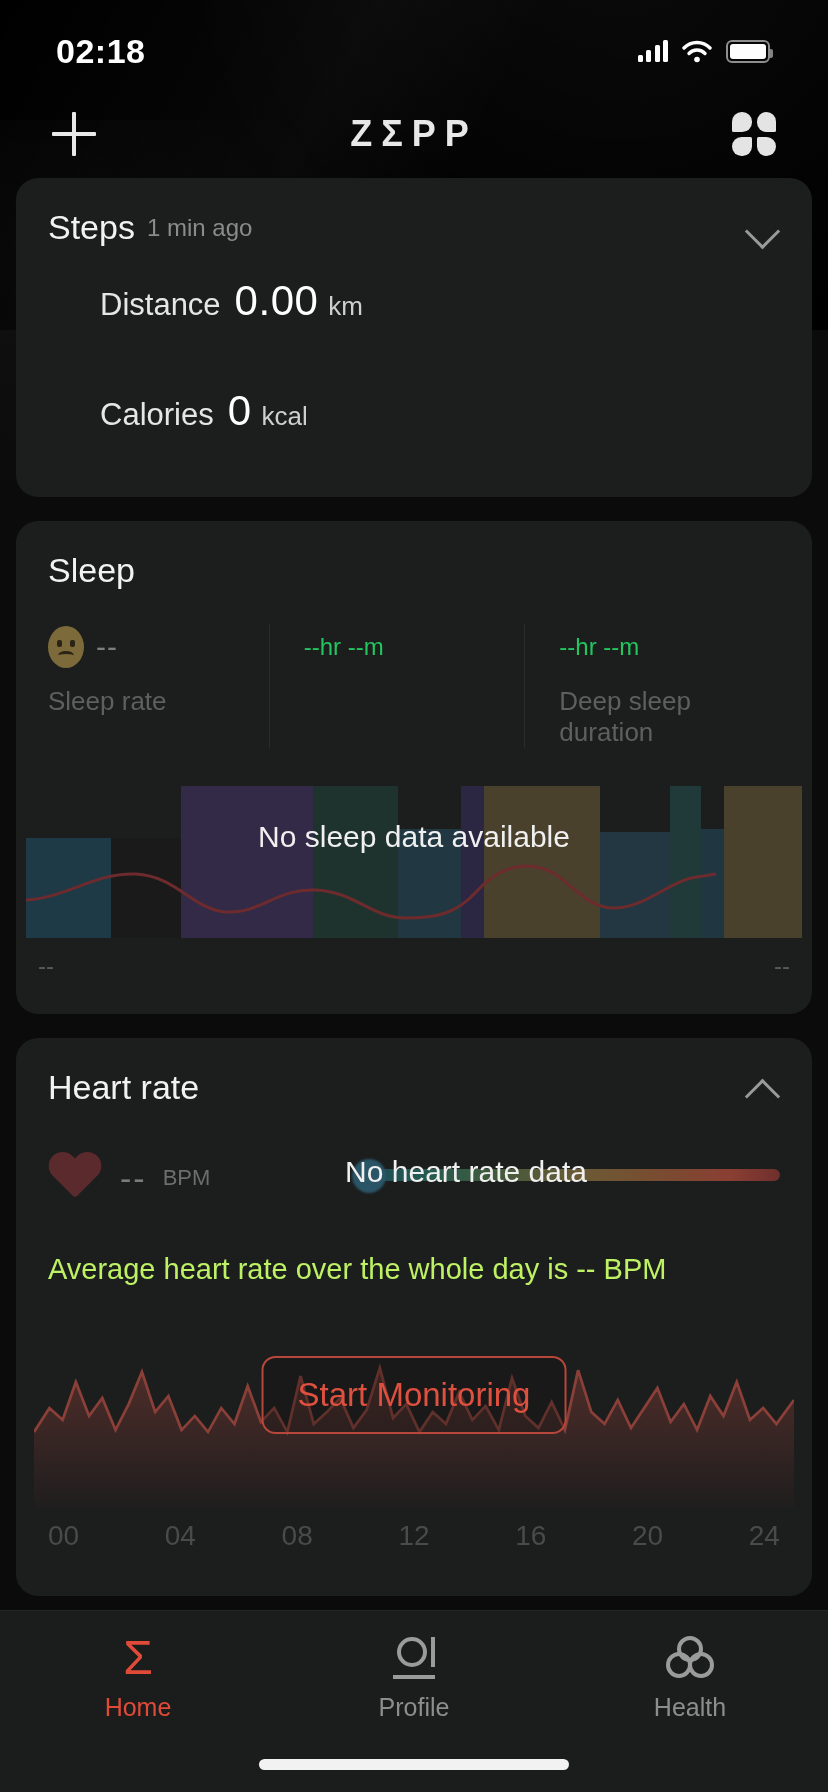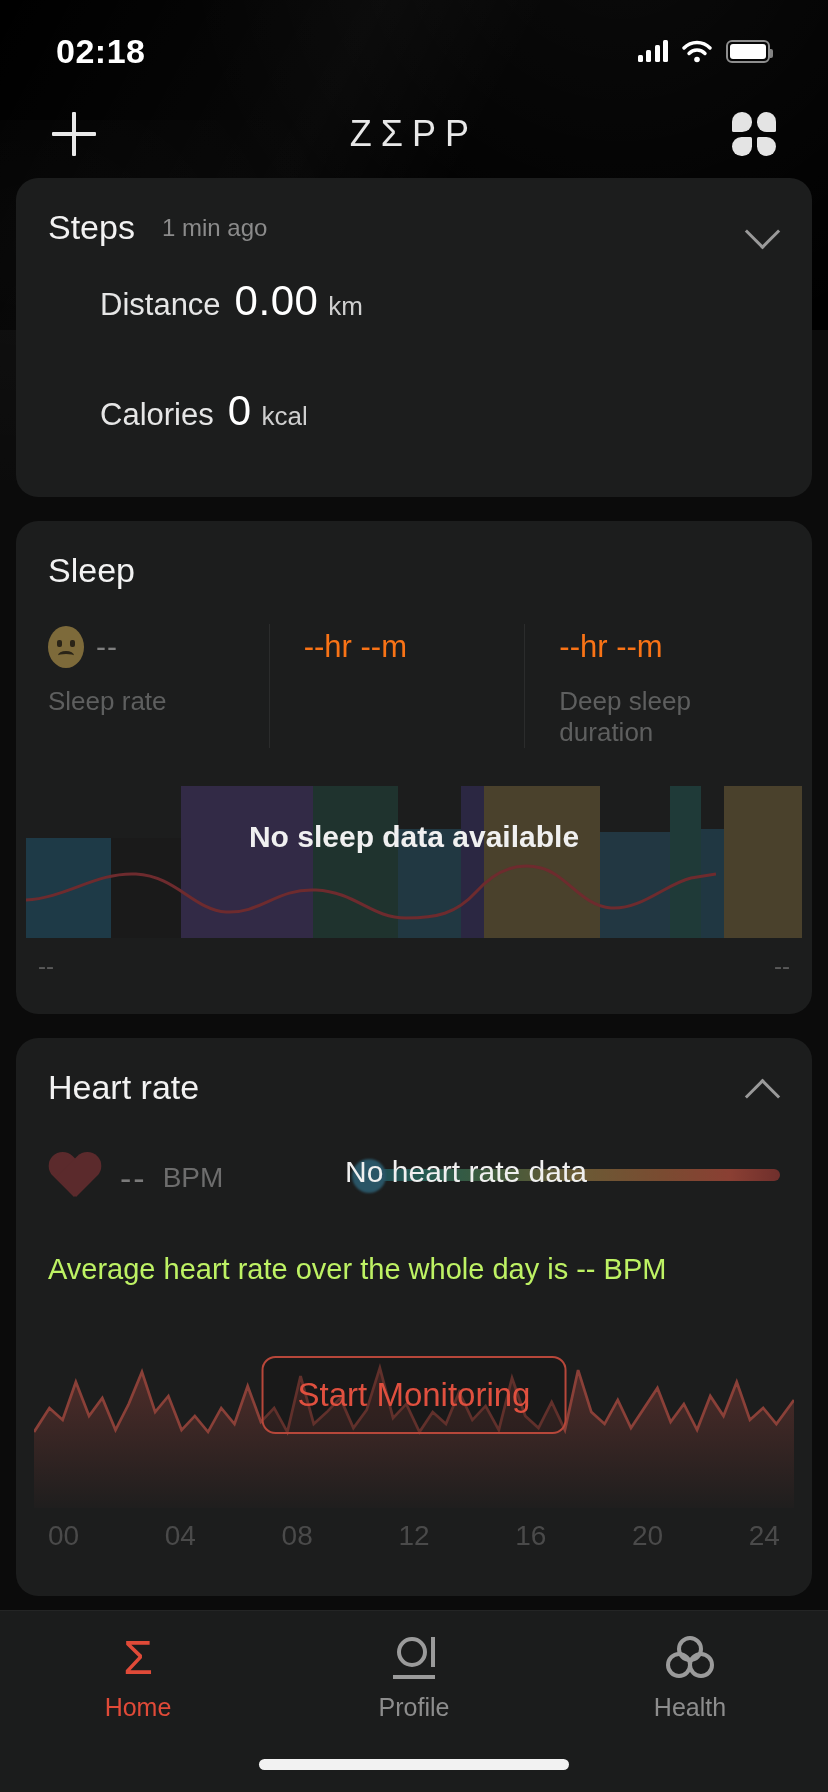--- a/index.html
+++ b/index.html
@@ -56,21 +56,21 @@
   }
   .battery b { display:block; height:100%; width:100%; background:#fff; border-radius:3px; }
 
   
   .appbar {
     position:relative; height:88px;
     display:flex; align-items:center; justify-content:space-between;
     padding:0 52px;
   }
   .brand {
-    color:#e8e8e8; font-size:36px; letter-spacing:9px; font-weight:400;
+    color:#e8e8e8; font-size:36px; letter-spacing:9px; font-weight:700;
   }
   .plus-icon { width:44px; height:44px; position:relative; }
   .plus-icon::before, .plus-icon::after{
     content:""; position:absolute; background:#e9e9e9; border-radius:1px;
   }
   .plus-icon::before{ left:0; top:20px; width:44px; height:3.5px; }
   .plus-icon::after{ top:0; left:20px; width:3.5px; height:44px; }
   .apps-icon { width:44px; height:44px; display:grid; grid-template-columns:1fr 1fr; gap:5px; }
   .apps-icon span {
     background:#e4e4e4;
@@ -85,21 +85,21 @@
   .card {
     background:#1c1d1d; border-radius:22px; margin-bottom:24px;
     position:relative; overflow:hidden;
   }
   .card-title {
     color:#f2f2f2; font-size:34px; font-weight:400;
   }
   .card-head {
     display:flex; align-items:center; padding:30px 32px 0 32px;
   }
-  .card-sub { color:#8b8b8b; font-size:24px; margin-left:27px; }
+  .card-sub { color:#8b8b8b; font-size:24px; margin-left:12px; }
   .chev { margin-left:auto; width:34px; height:34px; position:relative; }
   .chev::before{
     content:""; position:absolute; left:4px; top:8px;
     width:22px; height:22px;
     border-right:3.5px solid #9a9a9a; border-bottom:3.5px solid #9a9a9a;
     transform:rotate(45deg);
   }
   .chev.up::before{ transform:rotate(-135deg); top:13px; }
 
   
@@ -140,25 +140,25 @@
     background:#7d6a3a; position:relative; margin-right:12px;
   }
   .face i { position:absolute; width:5px; height:7px; background:#2a2417; border-radius:2px; top:14px; }
   .face i:nth-child(1){ left:9px; }
   .face i:nth-child(2){ right:9px; }
   .face u {
     position:absolute; left:10px; bottom:8px; width:16px; height:9px;
     border-top:3px solid #2a2417; border-radius:50% 50% 0 0; text-decoration:none;
   }
   .stat .dash { color:#7e7e7e; font-size:30px; letter-spacing:1px; }
-  .stat .hr { color:#f97316; font-size:31px; }
+  .stat .hr { color:#22c55e; font-size:24px; }
   .stat .cap { color:#5e5f5f; font-size:26px; margin-top:16px; }
 
   .sleep-chart {
-    position:relative; height:152px; margin:38px 10px 0 10px; overflow:hidden;font-weight:bold;
+    position:relative; height:152px; margin:38px 10px 0 10px; overflow:hidden;
   }
   .sleep-bars { position:absolute; inset:0; display:flex; align-items:flex-end; }
   .sleep-bars span { display:block; }
   .sleep-wave { position:absolute; left:0; right:0; bottom:0; height:110px; }
   .nodata {
     position:absolute; left:0; right:0; top:34px; text-align:center;
     color:#f0f0f0; font-size:30px;
   }
   .sleep-axis {
     display:flex; justify-content:space-between;
@@ -168,21 +168,21 @@
   
   .hr-row { display:flex; align-items:center; padding:46px 32px 0 32px; position:relative; }
   .heart { width:54px; height:50px; position:relative; flex:none; margin-right:18px; }
   .heart::before, .heart::after{
     content:""; position:absolute; top:0; width:28px; height:44px;
     background:#5b2a2c; border-radius:28px 28px 0 0;
   }
   .heart::before{ left:26px; transform:rotate(-45deg); transform-origin:0 100%; }
   .heart::after{ left:0; transform:rotate(45deg); transform-origin:100% 100%; }
   .hr-dash { color:#7b7b7b; font-size:34px; letter-spacing:2px; }
-  .hr-unit { color:#6d6d6d; font-size:28px; margin-left:16px; }
+  .hr-unit { color:#6d6d6d; font-size:22px; margin-left:16px; }
   .hr-grad {
     position:absolute; left:348px; right:32px; top:62px; height:12px;
     border-radius:6px;
     background:linear-gradient(90deg,#1f4a57 0%, #245b52 14%, #3e5a3c 30%, #6b5a35 52%, #7a4b31 72%, #8a3f33 88%, #6f2f2c 100%);
     filter:blur(0.6px);
   }
   .hr-knob {
     position:absolute; left:336px; top:52px; width:34px; height:34px;
     border-radius:50%; background:#2a5566; filter:blur(1px);
   }

